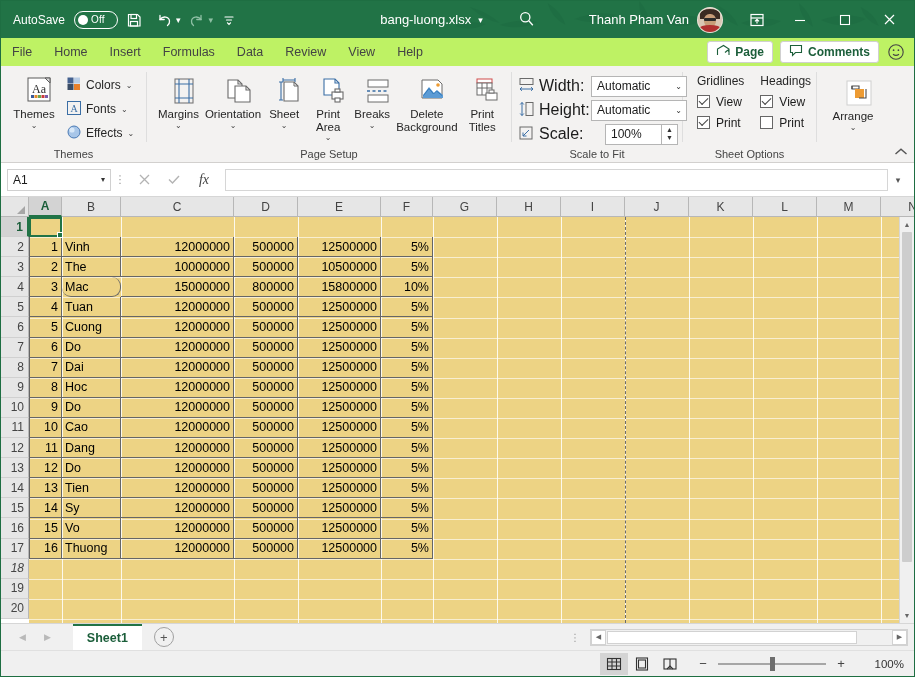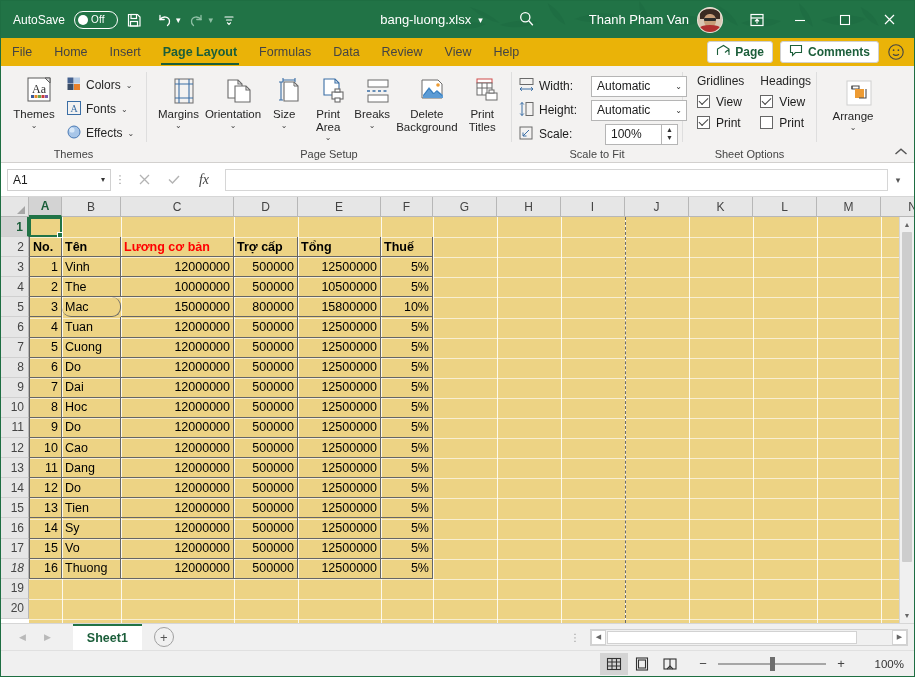--- a/index.html
+++ b/index.html
@@ -78,21 +78,21 @@
   .avatar .shirt{ position:absolute; left:1px; right:1px; bottom:0; height:7px; border-radius:50% 50% 0 0; background:#b03030;}
   .avatar .glass{ position:absolute; left:6px; right:6px; top:10px; height:3px; background:#2a2a2a; border-radius:1px;}
   .winbtn {
     width: 45px; height: 36px; display:flex; align-items:center; justify-content:center;
     color:#fff; cursor: pointer;
   }
   .winbtn.ribbonopt { width: 40px; }
 
   
   .tabrow {
-    height: 28px; background: #eab308; display: flex; align-items: stretch;
+    height: 28px; background: #bef264; display: flex; align-items: stretch;
     flex: 0 0 auto; position: relative;
   }
   .tab {
     padding: 0 11px; display: flex; align-items: center; font-size: 12.5px;
     color: #444; cursor: pointer; position: relative;
   }
   .tab.file { color:#444; }
   .tab.active { color: #1b5e3a; font-weight: bold; }
   .tab.active::after {
     content: ""; position: absolute; left: 9px; right: 9px; bottom: 1px; height: 2.5px;
@@ -132,21 +132,21 @@
   .bigbtn.w72 { width: 72px; }
 
   .smallbtn {
     display: flex; align-items: center; gap: 4px; height: 24px; padding: 0 5px;
     font-size: 12px; cursor: pointer; border-radius: 2px; color:#262626;
   }
   .smallbtn .lb { font-size: 12px; }
   .smallbtn .cv { font-size: 8px; color: #444; margin-left: 1px; }
 
   .fitrow { display: flex; align-items: center; height: 24px; gap: 4px; }
-  .fitrow .lbl { font-size: 12px; width: 48px; }
+  .fitrow .lbl { font-size: 16px; width: 48px; }
   .fitcombo {
     width: 96px; height: 21px; border: 1px solid #b5b5b5; background: #fff;
     display: flex; align-items: center; justify-content: space-between;
     padding: 0 4px 0 5px; font-size: 12px; cursor: pointer;
   }
   .fitcombo .cv { font-size: 8px; color: #333; }
   .spinbox { display:flex; align-items:center; }
   .spinbox .txt {
     width: 56px; height: 21px; border: 1px solid #b5b5b5; border-right: none; background:#fff;
     font-size: 12px; display:flex; align-items:center; padding: 0 5px;
@@ -406,21 +406,20 @@
             <path d="M3 3l9 9M12 3l-9 9"></path>
           </svg>
       </div>
     </div>
   </div>
 
   <div class="tabrow">
     <div class="tab file">File</div>
     <div class="tab">Home</div>
     <div class="tab">Insert</div>
-    <div class="tab active">Page Layout</div>
     <div class="tab">Formulas</div>
     <div class="tab">Data</div>
     <div class="tab">Review</div>
     <div class="tab">View</div>
     <div class="tab">Help</div>
     <div class="tabrow-right">
       <div class="pillbtn">
         <span>
           <svg width="14" height="13" viewBox="0 0 14 13" fill="none" stroke="#1b5e3a" stroke-width="1.1">
             <path d="M1.5 11V5l6-3.5L13 5v6"></path>
@@ -534,21 +533,21 @@
         </div>
         <div class="bigbtn" style="width:44px;">
           <div class="ic">
             <svg width="30" height="30" viewBox="0 0 30 30" fill="none">
               <path d="M9 6h10l4 4v15H9z" fill="#fff" stroke="#6a6a6a" stroke-width="1.1"></path>
                 <path d="M19 6v4h4" stroke="#6a6a6a"></path>
               <path d="M8 4h12M8 2v4M20 2v4" stroke="#3a6ea5" stroke-width="1.1"></path>
               <path d="M6 6v18M4 6h4M4 24h4" stroke="#3a6ea5" stroke-width="1.1"></path>
             </svg>
           </div>
-          <div class="lb">Size</div>
+          <div class="lb">Sheet</div>
           <div class="cv">⌄</div>
         </div>
         <div class="bigbtn" style="width:46px;">
           <div class="ic">
             <svg width="30" height="30" viewBox="0 0 30 30" fill="none" stroke="#6a6a6a" stroke-width="1.1">
               <path d="M5 3h11l4 4v12H5z" fill="#fff" stroke="#3a6ea5"></path>
                 <path d="M16 3v4h4" stroke="#3a6ea5"></path>
               <rect x="13" y="16" width="11" height="7" fill="#fff"></rect>
                 <rect x="16" y="13" width="5" height="3" fill="#fff"></rect>
               <rect x="16" y="22" width="5" height="4" fill="#fff"></rect>
@@ -813,28 +812,20 @@
         <div class="rowhead" style="height: 20.1px;">15</div>
         <div class="rowhead" style="height: 20.1px;">16</div>
         <div class="rowhead" style="height: 20.1px;">17</div>
         <div class="rowhead" style="height: 20.1px; font-style: italic;">18</div>
         <div class="rowhead" style="height: 20.1px;">19</div>
         <div class="rowhead" style="height: 20.1px;">20</div>
       </div>
     <div class="cells" id="cells">
         <div style="height: 20.1px;"></div>
         <div class="cellrow" style="height: 20.1px;">
-          <div class="cell l bold lhead" style="width: 33px; height: 20.1px; color: rgb(0, 0, 0); background: rgba(255, 255, 255, 0);">No.</div>
-          <div class="cell l bold" style="width: 59px; height: 20.1px; color: rgb(0, 0, 0); background: rgba(255, 255, 255, 0);">Tên</div>
-          <div class="cell l bold" style="width: 113px; height: 20.1px; color: rgb(255, 0, 0); background: rgba(255, 255, 255, 0);">Lương cơ bản</div>
-          <div class="cell l bold" style="width: 64px; height: 20.1px; color: rgb(0, 0, 0); background: rgba(255, 255, 255, 0);">Trợ cấp</div>
-          <div class="cell l bold" style="width: 83px; height: 20.1px; color: rgb(0, 0, 0); background: rgba(255, 255, 255, 0);">Tổng</div>
-          <div class="cell l bold" style="width: 52px; height: 20.1px; color: rgb(0, 0, 0); background: rgba(255, 255, 255, 0);">Thuế</div>
-        </div>
-        <div class="cellrow" style="height: 20.1px;">
           <div class="cell r lhead" style="width: 33px; height: 20.1px;">1</div>
           <div class="cell l" style="width: 59px; height: 20.1px;">Vinh</div>
           <div class="cell r" style="width: 113px; height: 20.1px;">12000000</div>
           <div class="cell r" style="width: 64px; height: 20.1px;">500000</div>
           <div class="cell r" style="width: 83px; height: 20.1px;">12500000</div>
           <div class="cell r" style="width: 52px; height: 20.1px;">5%</div>
         </div>
         <div class="cellrow" style="height: 20.1px;">
           <div class="cell r lhead" style="width: 33px; height: 20.1px;">2</div>
           <div class="cell l" style="width: 59px; height: 20.1px;">The</div>

